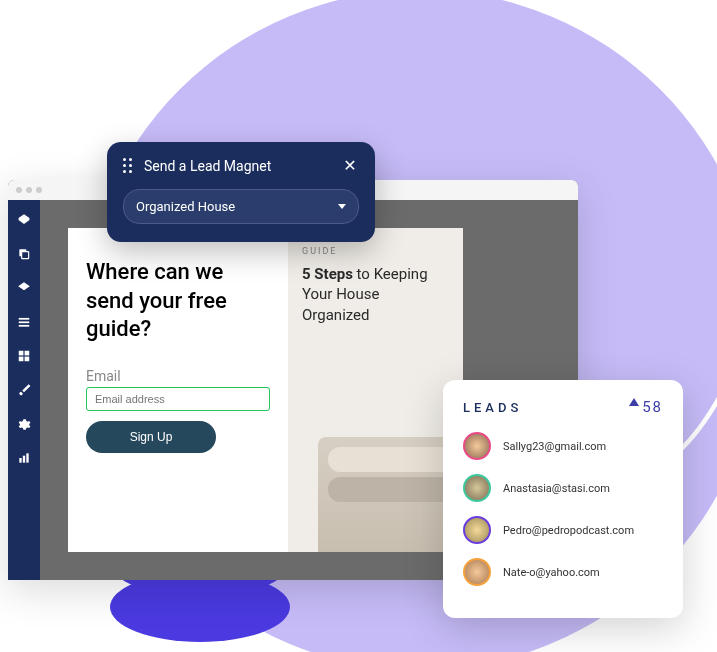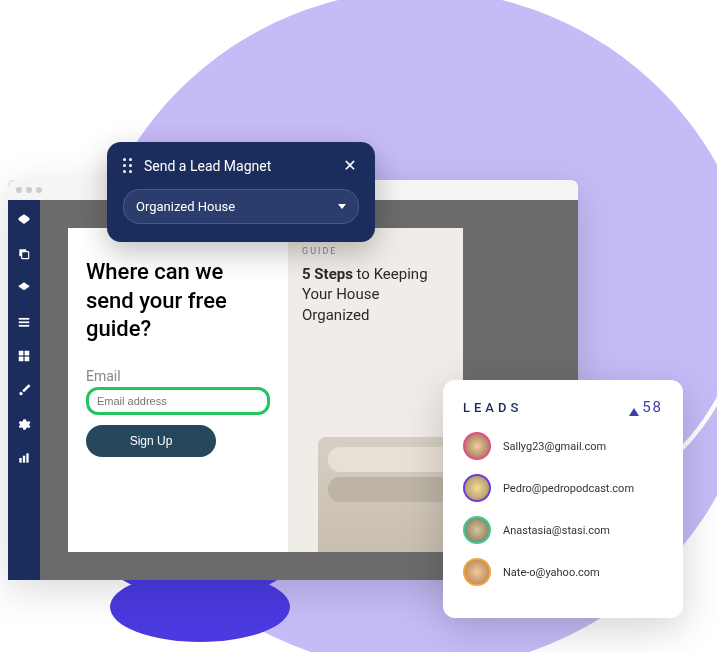--- a/index.html
+++ b/index.html
@@ -111,22 +111,22 @@
 }
 .form-label {
   font-size: 14px;
   color: #888;
   margin-bottom: 3px;
   display: block;
 }
 .email-input {
   width: 100%;
   padding: 5px 8px;
-  border: 3px solid #22c55e;
-  border-radius: 12px;
+  border: 1px solid #22c55e;
+  border-radius: 3px;
   font-size: 11px;
   color: #999;
 }
 .signup-btn {
   margin-top: 10px;
   width: 130px;
   padding: 9px;
   background: #26485c;
   color: #fff;
   border: none;
@@ -252,21 +252,21 @@
   margin-bottom: 16px;
 }
 .leads-title {
   font-size: 13px;
   letter-spacing: 4px;
   color: #1a2d5d;
   font-weight: 500;
 }
 .leads-count {
   display: flex;
-  align-items: flex-end;
+  align-items: flex-start;
   gap: 3px;
   color: #3d3da8;
   font-size: 15px;
   letter-spacing: 2px;
 }
 .up-tri {
   width: 0; height: 0;
   border-left: 5px solid transparent;
   border-right: 5px solid transparent;
   border-bottom: 8px solid #3d3da8;
@@ -396,24 +396,24 @@
     <div class="leads-count">
       <span class="up-tri"></span>
       <span>58</span>
     </div>
   </div>
   <div class="lead-row">
     <div class="avatar av1"></div>
     <div class="lead-email">Sallyg23@gmail.com</div>
   </div>
   <div class="lead-row">
+    <div class="avatar av3"></div>
+    <div class="lead-email">Anastasia@stasi.com</div>
+  </div>
+  <div class="lead-row">
     <div class="avatar av2"></div>
     <div class="lead-email">Pedro@pedropodcast.com</div>
-  </div>
-  <div class="lead-row">
-    <div class="avatar av3"></div>
-    <div class="lead-email">Anastasia@stasi.com</div>
   </div>
   <div class="lead-row">
     <div class="avatar av4"></div>
     <div class="lead-email">Nate-o@yahoo.com</div>
   </div>
 </div>
 
 </body></html>

